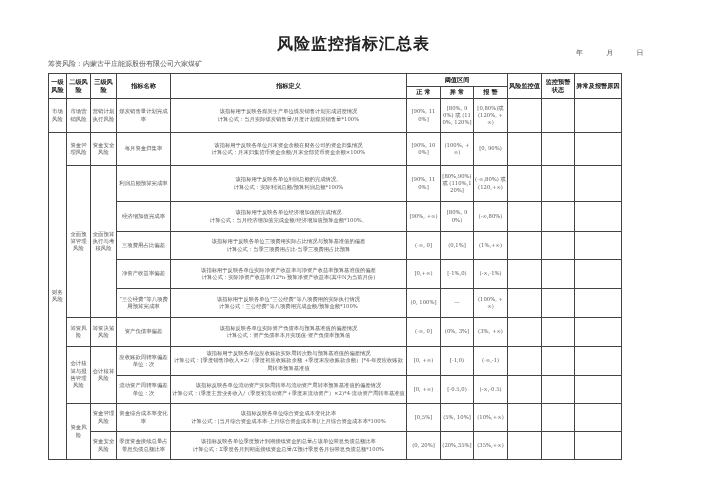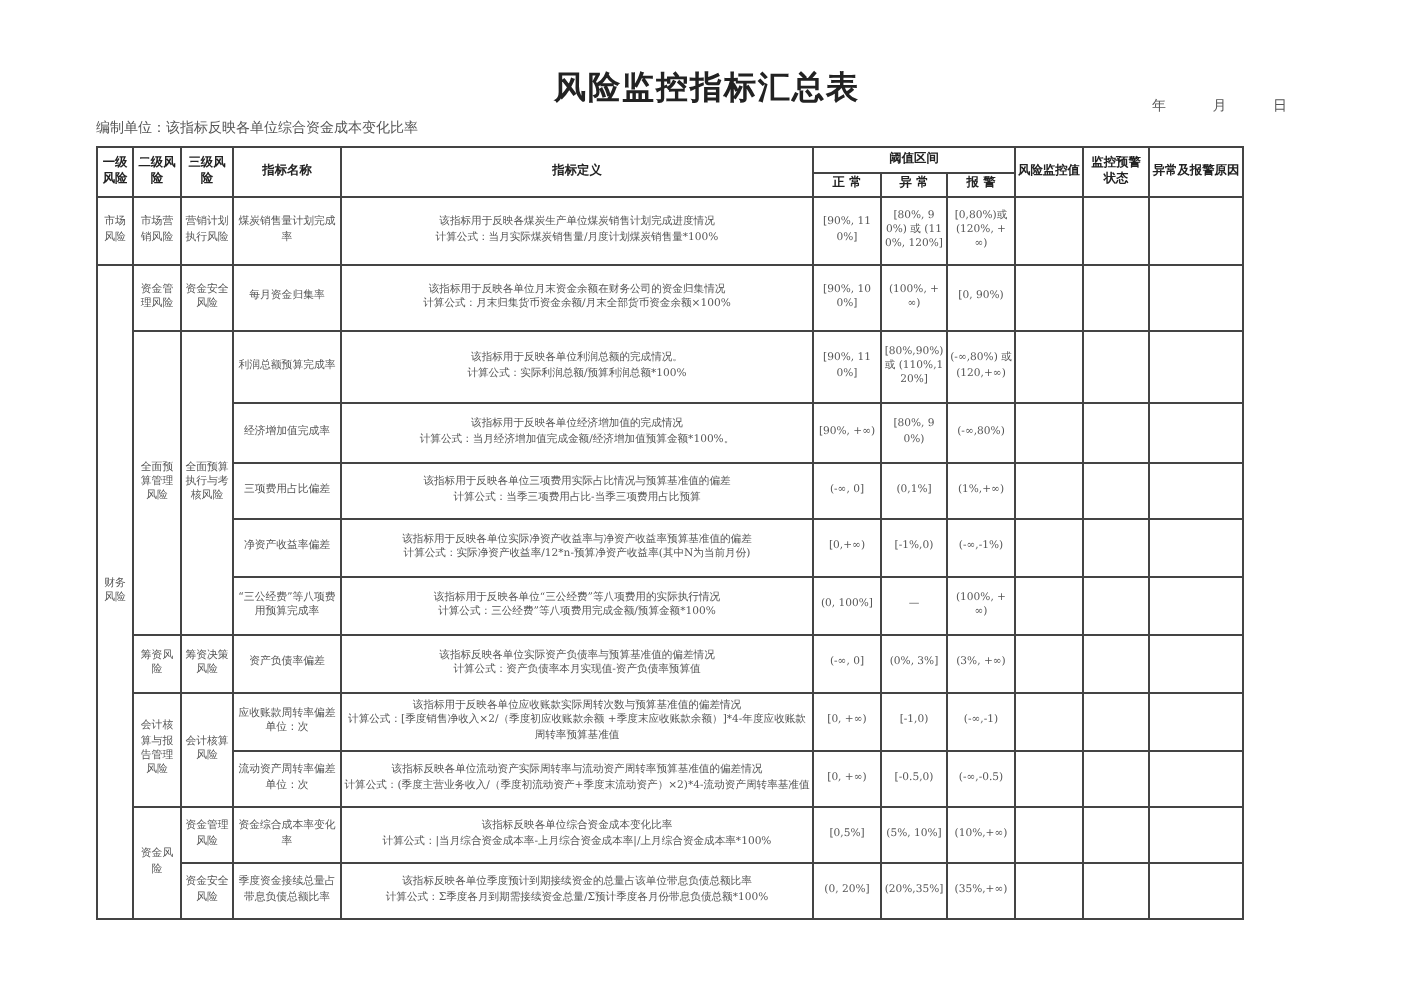--- a/index.html
+++ b/index.html
@@ -14,21 +14,21 @@
   td, th { border:1px solid #444; font-size:5.4px; line-height:1.35; text-align:center;
            vertical-align:middle; padding:1px 1px; color:#555; overflow:hidden; word-break:break-all; }
   th { font-weight:bold; color:#222; font-size:6.2px; }
   .def { font-size:5.3px; }
   .rng { font-size:5.3px; }
 </style>
 </head>
 <body>
 
 <div class="title">风险监控指标汇总表</div>
-<div class="unit">编制单位：该指标反映各单位综合资金成本变化比率</div>
+<div class="unit">筹资风险：内蒙古平庄能源股份有限公司六家煤矿</div>
 <div class="date">年　 月　 日</div>
 
 <table>
   <colgroup>
     <col style="width:18px">
       <col style="width:24px">
       <col style="width:26px">
       <col style="width:54px">
     <col style="width:236px">
       <col style="width:34px">

